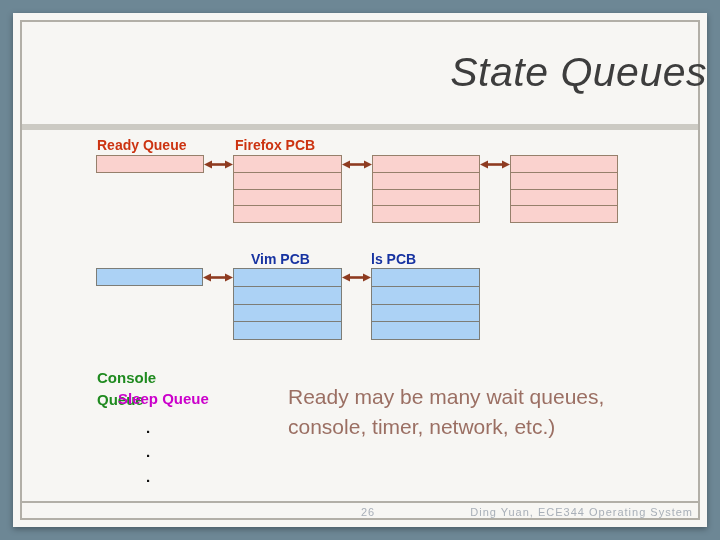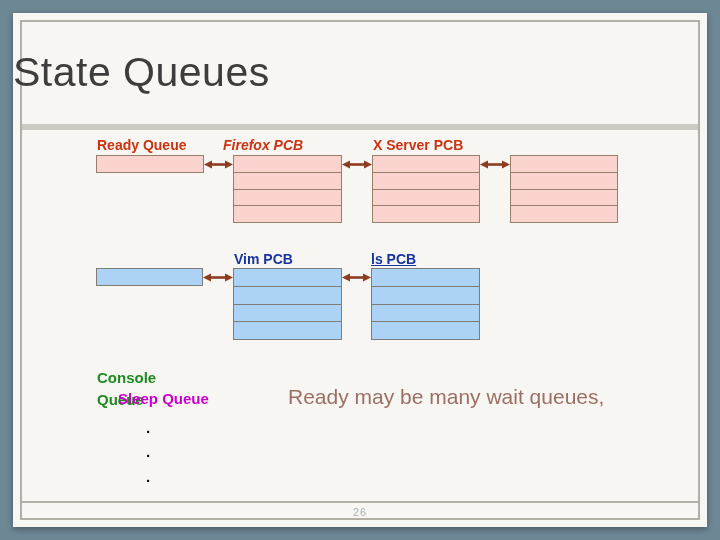--- a/index.html
+++ b/index.html
@@ -12,22 +12,23 @@
     position:absolute;left:13px;top:13px;width:694px;height:514px;
     background:#F7F6F3;
     box-shadow:0 2px 6px rgba(0,0,0,.35);
   }
   .inner-border{
     position:absolute;left:7px;top:7px;right:7px;bottom:7px;
     border:2px solid #B2AFA7;pointer-events:none;
   }
   .title{
     position:absolute;left:0;top:36px;width:100%;
-    text-align:left;font-size:41px;letter-spacing:.5px;
+    text-align:right;font-size:41px;letter-spacing:.5px;
     color:#3D3D3D;
+    font-style:italic;
   }
   .divider{
     position:absolute;left:9px;top:111px;width:676px;height:6px;
     background:#CCCAC3;
   }
   .qlabel{
     position:absolute;font-size:14px;font-weight:bold;white-space:nowrap;
   }
   .red{color:#CC3311;}
   .navy{color:#1733A1;}
@@ -57,39 +58,38 @@
   .note{
     position:absolute;left:275px;top:369px;
     font-size:21px;line-height:30px;color:#9B6F63;
   }
   .footer-line{
     position:absolute;left:9px;top:488px;width:676px;height:2px;
     background:#B2AFA7;
   }
   .page-number{
     position:absolute;left:0;top:493px;width:100%;text-align:center;
-    font-size:11px;letter-spacing:1px;color:#A8AFB8;
+    font-size:11px;letter-spacing:1px;color:#A8AFB8;padding-left:8px;
   }
   .footer-credit{
     position:absolute;right:14px;top:493px;
     font-size:11px;letter-spacing:1px;color:#A8AFB8;white-space:nowrap;
   }
 </style>
 </head>
 <body>
 
 <div class="slide">
   <div class="inner-border"></div>
 
   <div class="title">State Queues</div>
   <div class="divider"></div>
 
   <div class="qlabel red" style="left:84px;top:124px;">Ready Queue</div>
-  <div class="qlabel red" style="left:210px;top:124px;font-style:italic;">Firefox PCB</div>
-  <div class="qlabel red" style="left:360px;top:124px;">X Server PCB</div>
+  <div class="qlabel red" style="left:222px;top:124px;">Firefox PCB</div>
   <div class="qlabel red" style="left:497px;top:124px;margin-top:48px;">Idle PCB</div>
 
   <div class="box pink" style="left:83px;top:142px;width:108px;height:18px;">
     <div class="row"></div>
   </div>
   <div class="box pink" style="left:220px;top:142px;width:109px;height:68px;">
     <div class="row"></div>
     <div class="row"></div>
     <div class="row"></div>
     <div class="row"></div>
@@ -116,22 +116,22 @@
     <line x1="5" y1="5.5" x2="25" y2="5.5" stroke="#8E3B20" stroke-width="2.6"></line>
     <polygon points="0,5.5 8,1.5 8,9.5" fill="#8E3B20"></polygon>
     <polygon points="30,5.5 22,1.5 22,9.5" fill="#8E3B20"></polygon>
   </svg>
   <svg class="arrow" style="left:467px;top:146px;width:30px;" viewBox="0 0 30 11">
     <line x1="5" y1="5.5" x2="25" y2="5.5" stroke="#8E3B20" stroke-width="2.6"></line>
     <polygon points="0,5.5 8,1.5 8,9.5" fill="#8E3B20"></polygon>
     <polygon points="30,5.5 22,1.5 22,9.5" fill="#8E3B20"></polygon>
   </svg>
 
-  <div class="qlabel navy" style="left:221px;top:238px;">Vim PCB</div>
-  <div class="qlabel navy" style="left:358px;top:238px;text-decoration:underline;">ls PCB</div>
+  <div class="qlabel navy" style="left:238px;top:238px;">Vim PCB</div>
+  <div class="qlabel navy" style="left:358px;top:238px;">ls PCB</div>
 
   <div class="box blue" style="left:83px;top:255px;width:107px;height:18px;">
     <div class="row"></div>
   </div>
   <div class="box blue" style="left:220px;top:255px;width:109px;height:72px;">
     <div class="row"></div>
     <div class="row"></div>
     <div class="row"></div>
     <div class="row"></div>
   </div>
@@ -155,17 +155,19 @@
 
   <div class="console-label green">Console Queue</div>
   <div class="sleep-label magenta">Sleep Queue</div>
 
   <div class="dot" style="top:407px;">.</div>
   <div class="dot" style="top:431px;">.</div>
   <div class="dot" style="top:456px;">.</div>
 
   <div class="note">
     <div>Ready may be many wait queues,</div>
+    <div>console, timer, network, etc.)</div>
   </div>
 
   <div class="footer-line"></div>
   <div class="page-number">26</div>
+  <div class="footer-credit">Ding Yuan, ECE344 Operating System</div>
 </div>
 
 </body></html>

